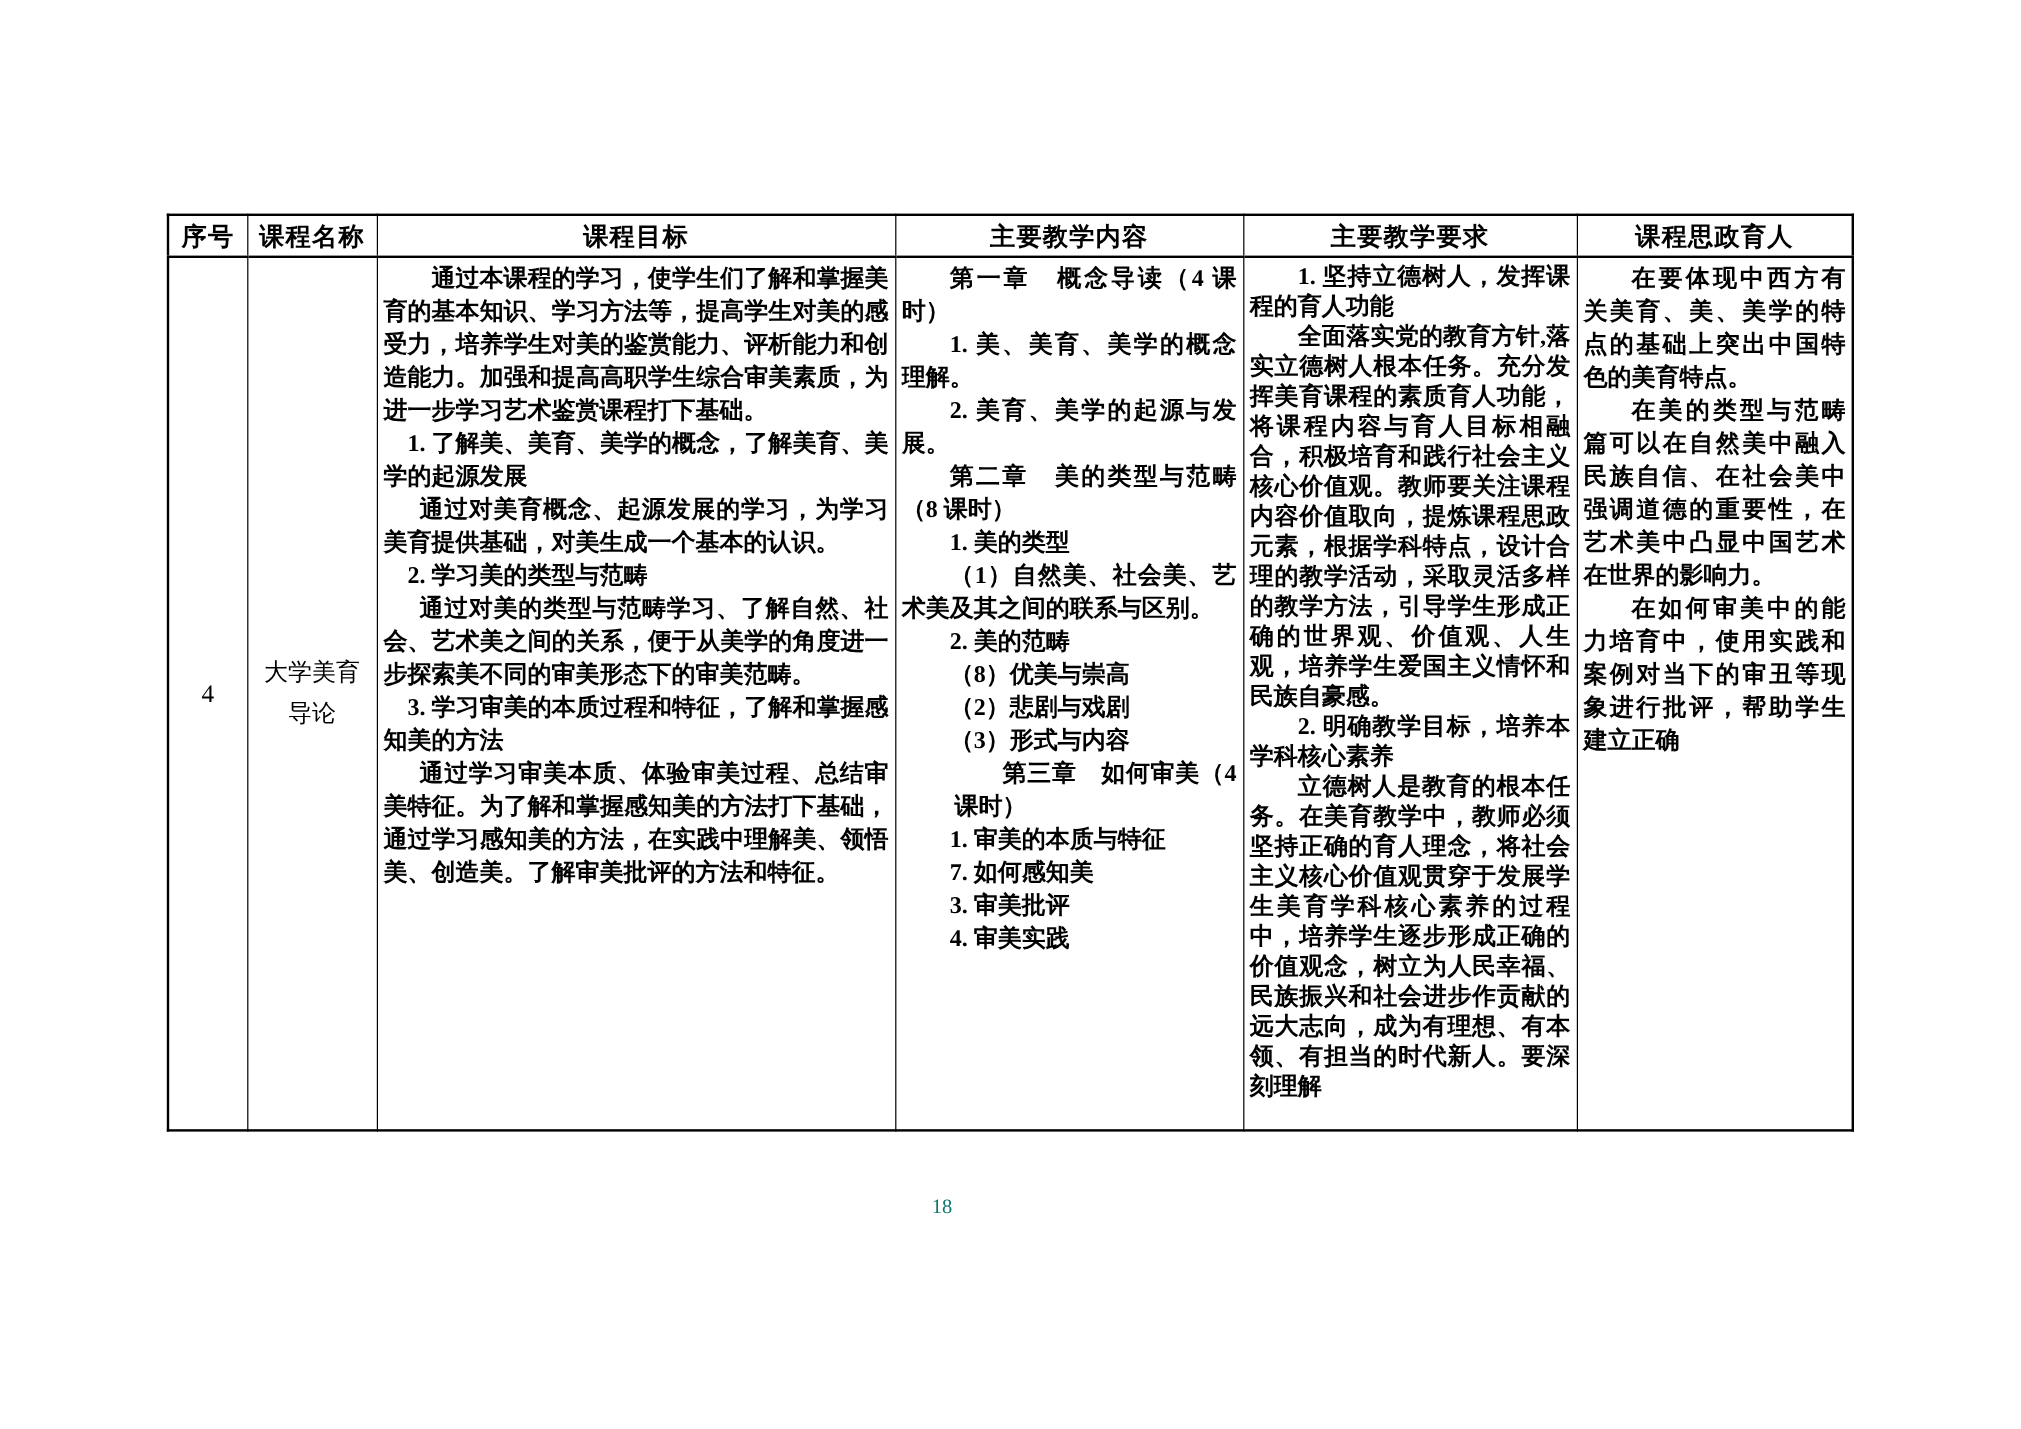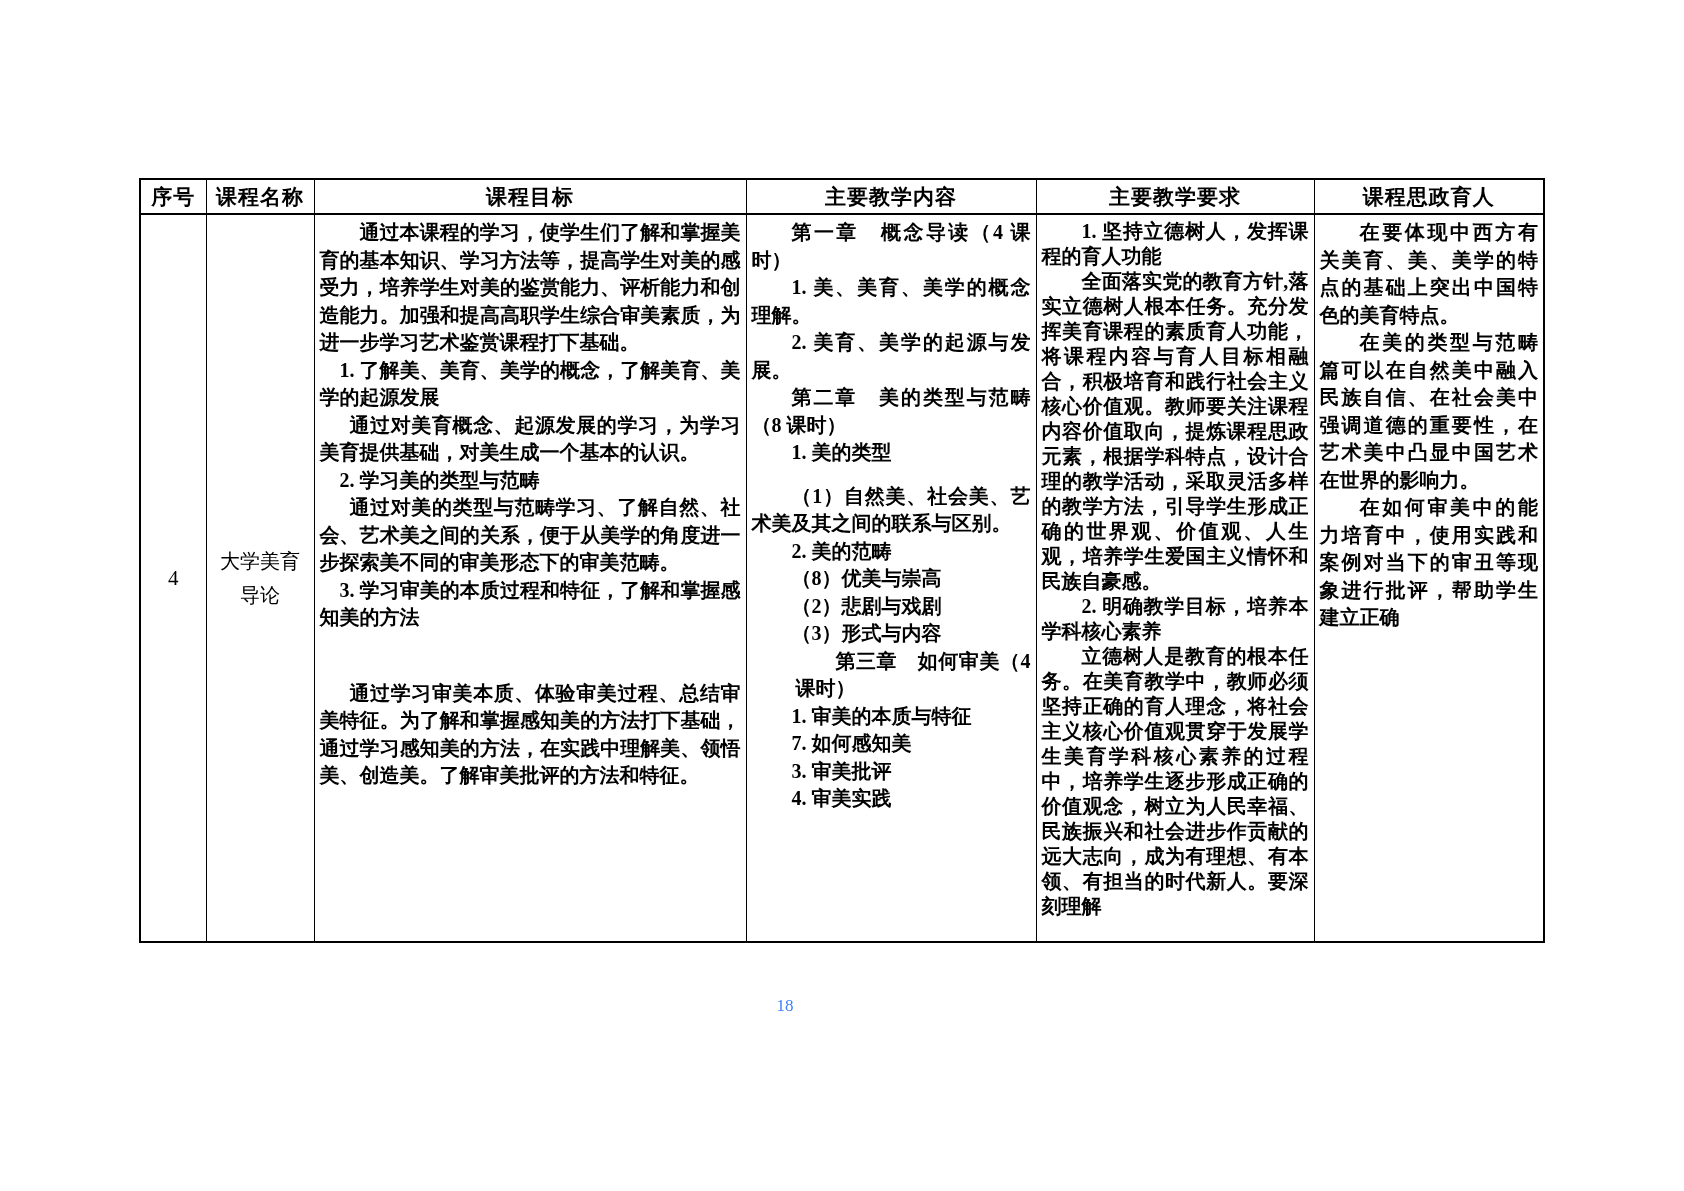--- a/index.html
+++ b/index.html
@@ -55,21 +55,21 @@
   }
   td.c-req { line-height:25px; }
   .para { margin:0;font-weight:bold; }
   .page-number {
     position:absolute;
     top:996px;
     left:700px;
     width:170px;
     text-align:center;
     font-size:17px;
-    color:#3b82f6;
+    color:#0f766e;
   }
 </style>
 </head>
 <body>
 
 <div class="page">
 
   <table class="course-table">
     <colgroup>
       <col style="width:66px">
@@ -96,29 +96,29 @@
           <div>大学美育</div>
           <div>导论</div>
         </td>
         <td class="c-body">
             <p class="para" style="text-indent: 2em;">通过本课程的学习，使学生们了解和掌握美育的基本知识、学习方法等，提高学生对美的感受力，培养学生对美的鉴赏能力、评析能力和创造能力。加强和提高高职学生综合审美素质，为进一步学习艺术鉴赏课程打下基础。</p>
             <p class="para" style="text-indent: 1em;">1. 了解美、美育、美学的概念，了解美育、美学的起源发展</p>
             <p class="para" style="text-indent: 1.5em;">通过对美育概念、起源发展的学习，为学习美育提供基础，对美生成一个基本的认识。</p>
             <p class="para" style="text-indent: 1em;">2. 学习美的类型与范畴</p>
             <p class="para" style="text-indent: 1.5em;">通过对美的类型与范畴学习、了解自然、社会、艺术美之间的关系，便于从美学的角度进一步探索美不同的审美形态下的审美范畴。</p>
             <p class="para" style="text-indent: 1em;">3. 学习审美的本质过程和特征，了解和掌握感知美的方法</p>
-            <p class="para" style="text-indent: 1.5em; margin-top: 48px;">通过学习审美本质、体验审美过程、总结审美特征。为了解和掌握感知美的方法打下基础，通过学习感知美的方法，在实践中理解美、领悟美、创造美。了解审美批评的方法和特征。</p>
+            <p class="para" style="text-indent: 1.5em;">通过学习审美本质、体验审美过程、总结审美特征。为了解和掌握感知美的方法打下基础，通过学习感知美的方法，在实践中理解美、领悟美、创造美。了解审美批评的方法和特征。</p>
           </td>
         <td class="c-body">
             <p class="para" style="text-indent: 2em;">第一章　概念导读（4 课时）</p>
             <p class="para" style="text-indent: 2em;">1. 美、美育、美学的概念理解。</p>
             <p class="para" style="text-indent: 2em;">2. 美育、美学的起源与发展。</p>
             <p class="para" style="text-indent: 2em;">第二章　美的类型与范畴（8 课时）</p>
             <p class="para" style="text-indent: 2em;">1. 美的类型</p>
-            <p class="para" style="text-indent: 2em; margin-top: 16px;">（1）自然美、社会美、艺术美及其之间的联系与区别。</p>
+            <p class="para" style="text-indent: 2em;">（1）自然美、社会美、艺术美及其之间的联系与区别。</p>
             <p class="para" style="text-indent: 2em;">2. 美的范畴</p>
             <p class="para" style="text-indent: 2em;">（8）优美与崇高</p>
             <p class="para" style="text-indent: 2em;">（2）悲剧与戏剧</p>
             <p class="para" style="text-indent: 2em;">（3）形式与内容</p>
             <p class="para" style="text-indent: 2em; margin-left: 44px;">第三章　如何审美（4 课时）</p>
             <p class="para" style="text-indent: 2em;">1. 审美的本质与特征</p>
             <p class="para" style="text-indent: 2em;">7. 如何感知美</p>
             <p class="para" style="text-indent: 2em;">3. 审美批评</p>
             <p class="para" style="text-indent: 2em;">4. 审美实践</p>
           </td>

